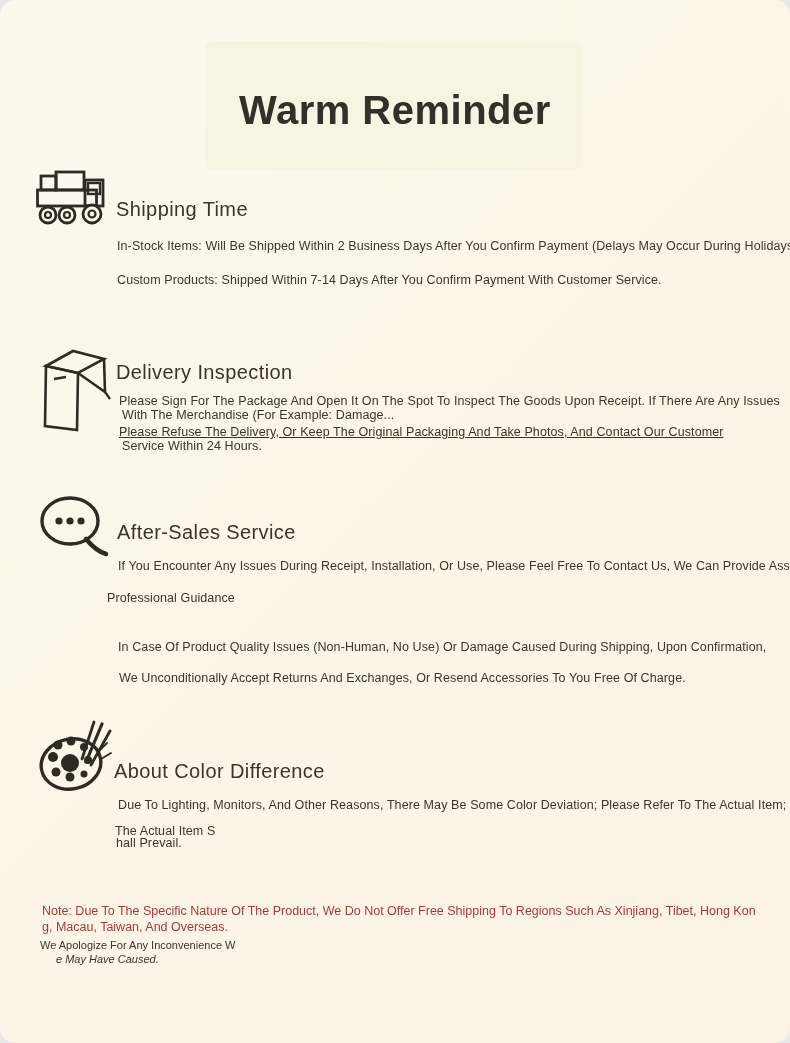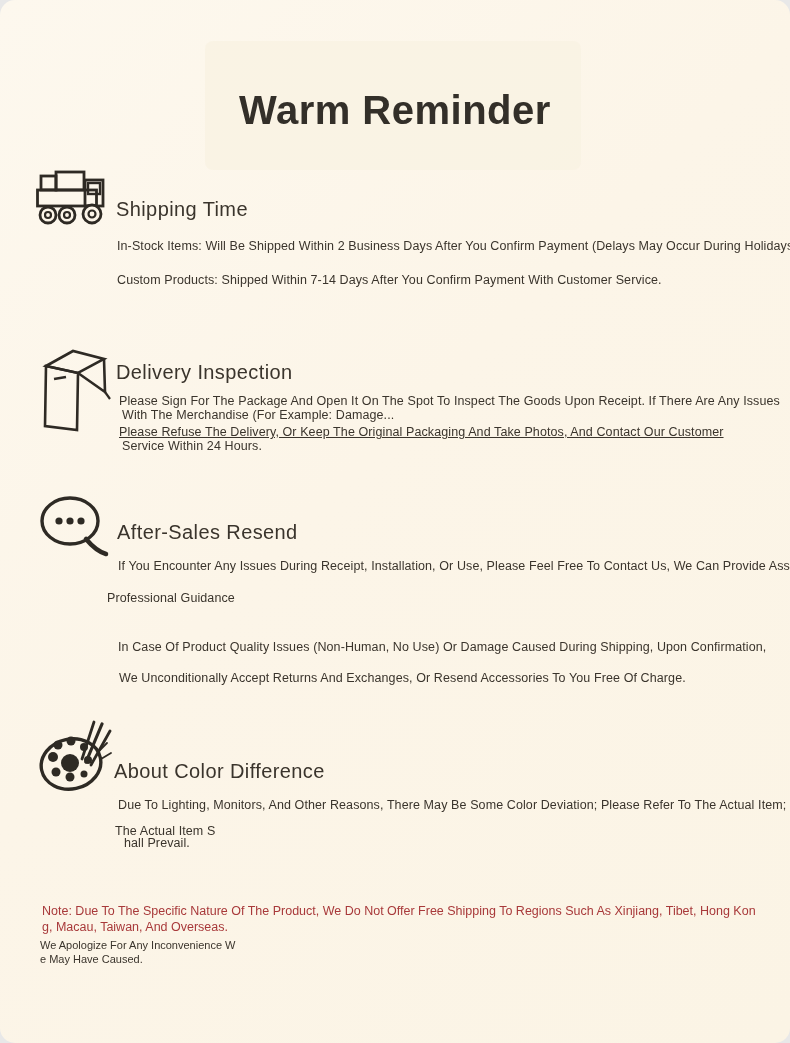--- a/index.html
+++ b/index.html
@@ -43,28 +43,28 @@
   .h-s2{left:117px;top:521px;}
   .s2-l0{left:118px;top:559px;}
   .s2-l1{left:107px;top:591px;}
   .s2-l2{left:118px;top:640px;}
   .s2-l3{left:119px;top:671px;}
   
   .icon-palette{left:37px;top:715px;}
   .h-s3{left:114px;top:760px;}
   .s3-l0{left:118px;top:798px;}
   .s3-l1{left:115px;top:825px;line-height:12px;}
-  .s3-l2{left:124px;top:837px;line-height:12px;text-align:right;}
+  .s3-l2{left:116px;top:837px;line-height:12px;text-align:right;}
   
   .note-line{position:absolute;font-size:12.5px;white-space:nowrap;line-height:15px;color:#a8393a;}
   .n-l0{left:42px;top:904px;}
   .n-l1{left:42px;top:920px;}
   .apology{position:absolute;font-size:11px;white-space:nowrap;line-height:14px;color:#3a342c;}
   .a-l0{left:40px;top:938px;}
-  .a-l1{left:40px;top:952px;}
+  .a-l1{left:56px;top:952px;font-style:italic;}
 </style>
 </head>
 <body>
 
 <div class="page">
 
   <div class="title-backdrop"></div>
   <h1 class="title">Warm Reminder</h1>
 
   <section>
@@ -102,21 +102,21 @@
   </section>
 
   <section>
     <svg class="icon icon-chat" width="74" height="64" viewBox="0 0 74 64" fill="none">
       <ellipse cx="33" cy="27" rx="28" ry="23" stroke-width="3.4"></ellipse>
       <path d="M49 45 Q59 57 69 60" stroke-width="4.5" stroke-linecap="round"></path>
       <circle cx="22" cy="27" r="3.6" fill="#2e2a24" stroke-width="0"></circle>
       <circle cx="33" cy="27" r="3.6" fill="#2e2a24" stroke-width="0"></circle>
       <circle cx="44" cy="27" r="3.6" fill="#2e2a24" stroke-width="0"></circle>
     </svg>
-    <div class="heading h-s2">After-Sales Resend</div>
+    <div class="heading h-s2">After-Sales Service</div>
     <div class="line s2-l0">If You Encounter Any Issues During Receipt, Installation, Or Use, Please Feel Free To Contact Us, We Can Provide Assistance,</div>
     <div class="line s2-l1">Professional Guidance</div>
     <div class="line s2-l2">In Case Of Product Quality Issues (Non-Human, No Use) Or Damage Caused During Shipping, Upon Confirmation,</div>
     <div class="line s2-l3">We Unconditionally Accept Returns And Exchanges, Or Resend Accessories To You Free Of Charge.</div>
   </section>
 
   <section>
     <svg class="icon icon-palette" width="80" height="80" viewBox="0 0 80 80" fill="none">
       <ellipse cx="34" cy="49" rx="30" ry="25" transform="rotate(-12 34 49)" stroke-width="3.4"></ellipse>
       <circle cx="33" cy="48" r="9" fill="#2e2a24" stroke-width="0"></circle>

